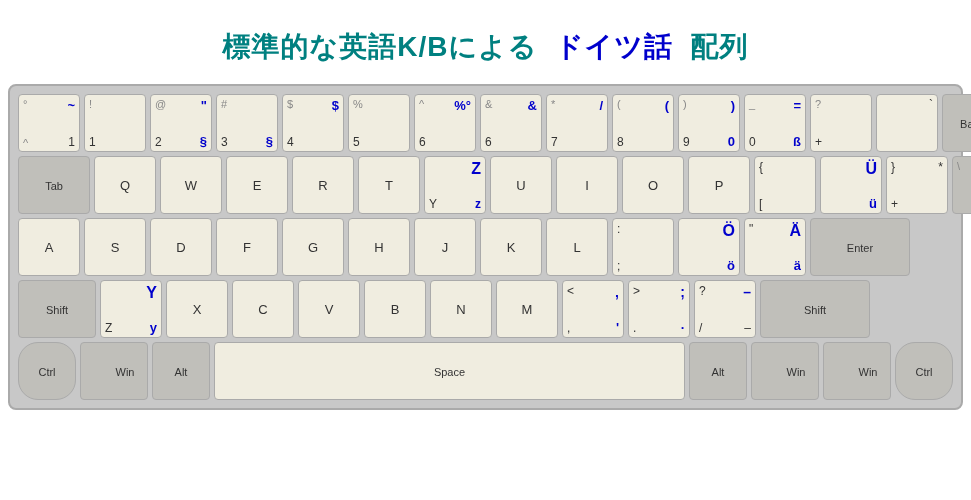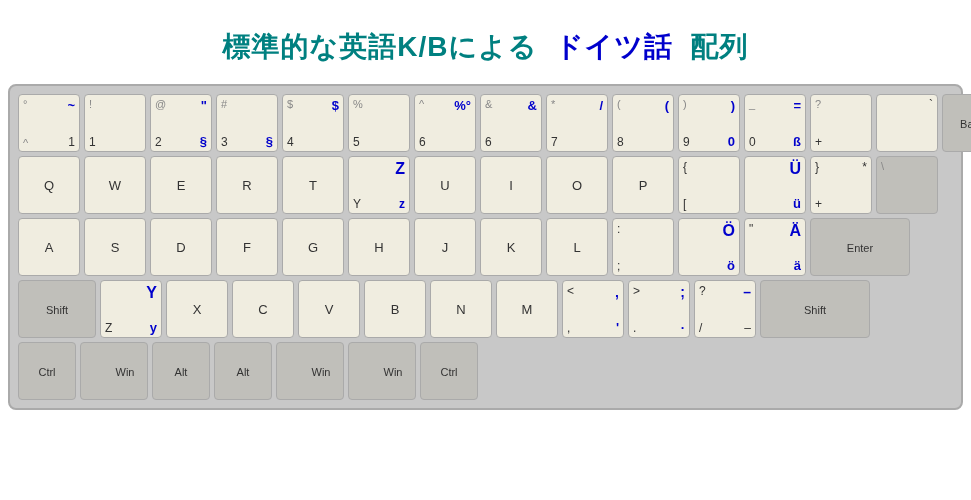--- a/index.html
+++ b/index.html
@@ -77,21 +77,21 @@
       font-size: 11px;
       color: #333;
     }
     
     .key-backspace { flex: 0 0 90px; }
     .key-tab { flex: 0 0 72px; }
     .key-capslock { flex: 0 0 88px; }
     .key-enter { flex: 0 0 100px; }
     .key-shift-l { flex: 0 0 78px; }
     .key-shift-r { flex: 0 0 110px; }
-    .key-ctrl { flex: 0 0 58px; }
+    .key-ctrl { flex: 0 0 58px; border-radius: 20px; }
     .key-win { flex: 0 0 68px; padding-left: 26px; }
     .key-alt { flex: 0 0 58px; }
     .key-space { flex: 1; }
     .key-std { flex: 0 0 62px; }
 
     .key .inner {
       display: flex;
       flex-direction: column;
       width: 100%;
       height: 100%;
@@ -300,20 +300,23 @@
         </div>
       </div>
     </div>
 
     <div class="key key-backspace gray">
       <div class="label label-small">Backspace</div>
     </div>
   </div>
 
   <div class="key-row">
+    <div class="key key-tab gray">
+      <div class="label label-small">Tab</div>
+    </div>
     <div class="key key-std">
       <div class="label">Q</div>
     </div>
     <div class="key key-std">
       <div class="label">W</div>
     </div>
     <div class="key key-std">
       <div class="label">E</div>
     </div>
     <div class="key key-std">
@@ -551,20 +554,23 @@
   <div class="key-row">
     <div class="key key-ctrl gray">
       <div class="label label-small">Ctrl</div>
     </div>
     <div class="key key-win gray">
       <div class="label label-small">Win</div>
     </div>
     <div class="key key-alt gray">
       <div class="label label-small">Alt</div>
     </div>
+    <div class="key key-space">
+      <div class="label label-small">Space</div>
+    </div>
     <div class="key key-alt gray">
       <div class="label label-small">Alt</div>
     </div>
     <div class="key key-win gray">
       <div class="label label-small">Win</div>
     </div>
     <div class="key key-win gray">
       <div class="label label-small">Win</div>
     </div>
     <div class="key key-ctrl gray">

